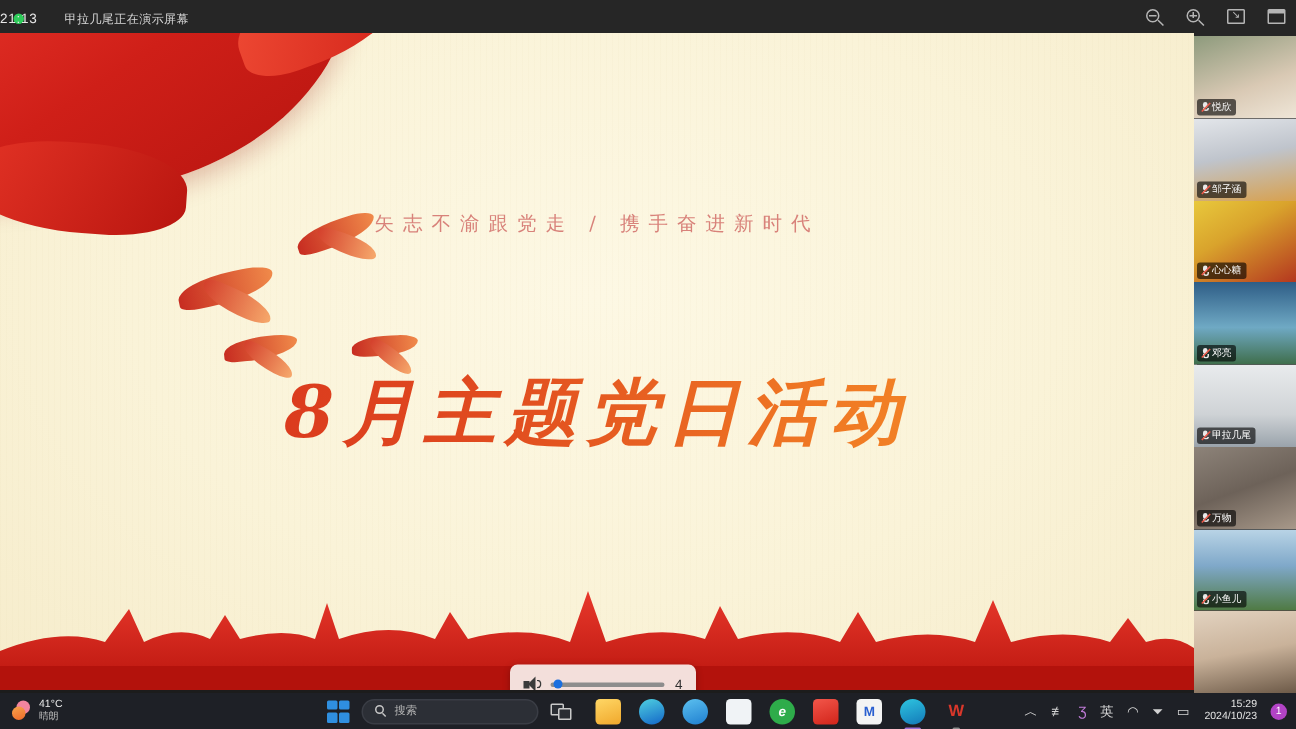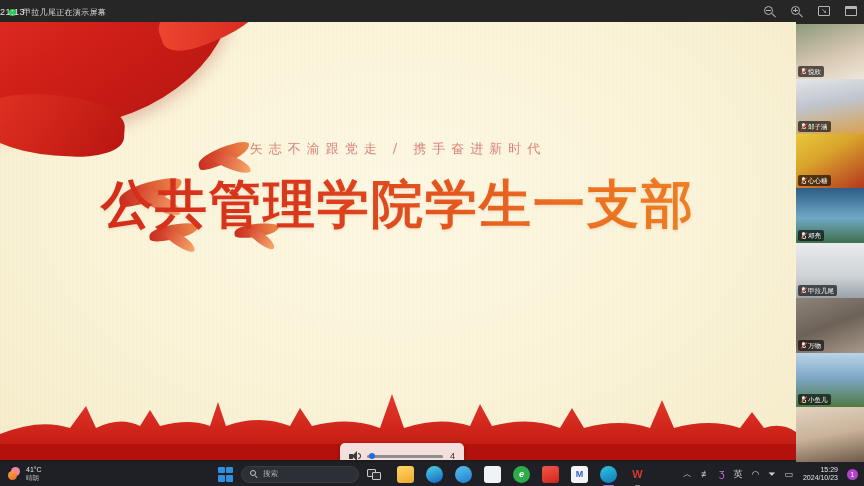--- a/index.html
+++ b/index.html
@@ -6,21 +6,21 @@
   html,body{ width:864px; height:486px; overflow:hidden; background:#1f1f1f;
     font-family:"Liberation Sans","DejaVu Sans",sans-serif; }
 
   #root{ position:relative; width:864px; height:486px; background:#1c1c1c; }
 
   
   .topbar{ position:absolute; left:0; top:0; width:864px; height:24px;
     background:#262626; display:flex; align-items:center; }
   .share-dot{ width:7px; height:7px; border-radius:50%; background:#2ecc5a;
     margin-left:9px; margin-right:7px; flex:0 0 auto; }
-  .share-text{ color:#d8d8d8; font-size:8px; letter-spacing:.3px; white-space:nowrap; }
+  .share-text{ color:#d8d8d8; font-size:8px; letter-spacing:.3px; white-space:nowrap;margin-left:20px; }
   .topbar-center{ position:absolute; left:0; right:0; 
     color:#e8e8e8; font-size:9px; letter-spacing:.5px; }
   .topbar-right{ position:absolute; right:6px; top:0; height:24px;
     display:flex; align-items:center; gap:14px; }
   .tb-ico{ width:13px; height:13px; position:relative; opacity:.85; cursor:pointer; }
 
   .mag{ position:relative; }
   .mag .circ{ position:absolute; left:0; top:0; width:9px; height:9px; border:1.2px solid #cfcfcf;
     border-radius:50%; }
   .mag .hnd{ position:absolute; left:7.5px; top:7.5px; width:5px; height:1.2px;
@@ -221,21 +221,21 @@
     <div class="dove" style="left:196px; top:128px; transform:scale(1.05) rotate(-6deg);">
       <div class="b1"></div>
         <div class="b2"></div>
     </div>
     <div class="dove" style="left:236px; top:198px; transform:scale(.85) rotate(10deg);">
       <div class="b1"></div>
         <div class="b2"></div>
     </div>
 
     <div class="slogan">矢志不渝跟党走  /  携手奋进新时代</div>
-    <div class="maintitle">公共管理学院学生一支部</div>
+    <div class="subtitle">8月主题党日活动</div>
 
     <svg class="skyline" viewBox="0 0 796 78" preserveAspectRatio="none">
       <defs>
         <linearGradient id="sg" x1="0" y1="0" x2="0" y2="1">
           <stop offset="0%" stop-color="#e8392c"></stop>
           <stop offset="100%" stop-color="#b9140d"></stop>
         </linearGradient>
       </defs>
       <path fill="url(#sg)" d="M0,78 L0,52 Q40,36 70,46 L86,24 L96,46 Q120,34 140,44 L150,28 L160,44
         Q190,36 210,44 L218,20 L226,44 Q260,32 290,44 L300,26 L312,44 Q350,34 380,46

